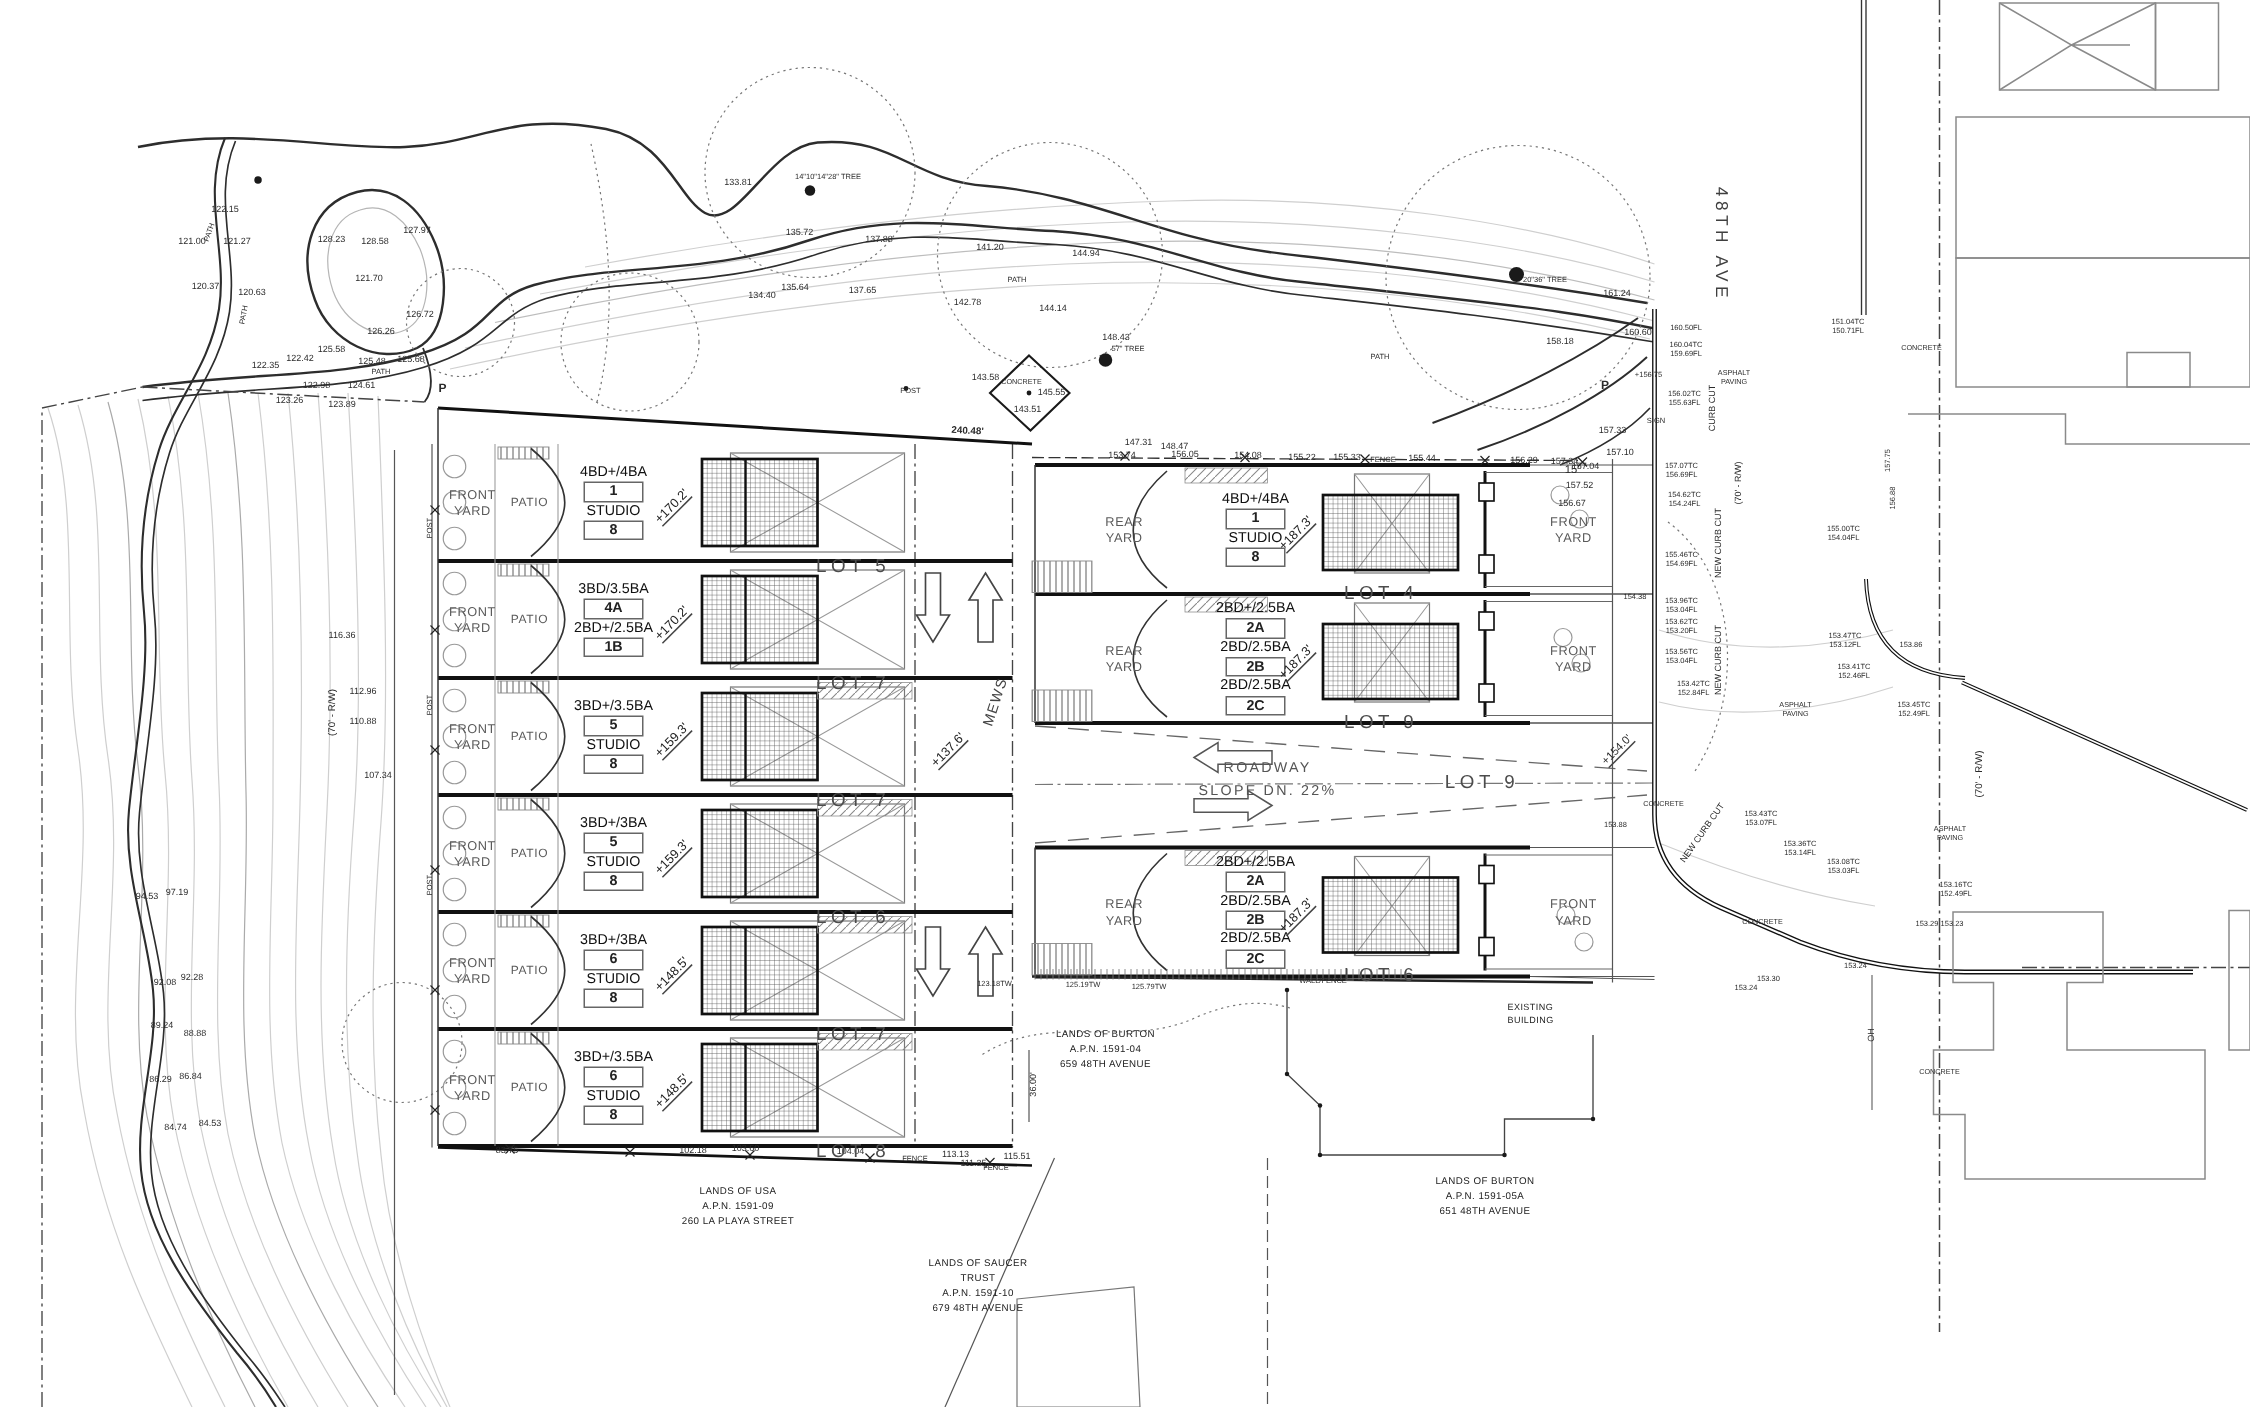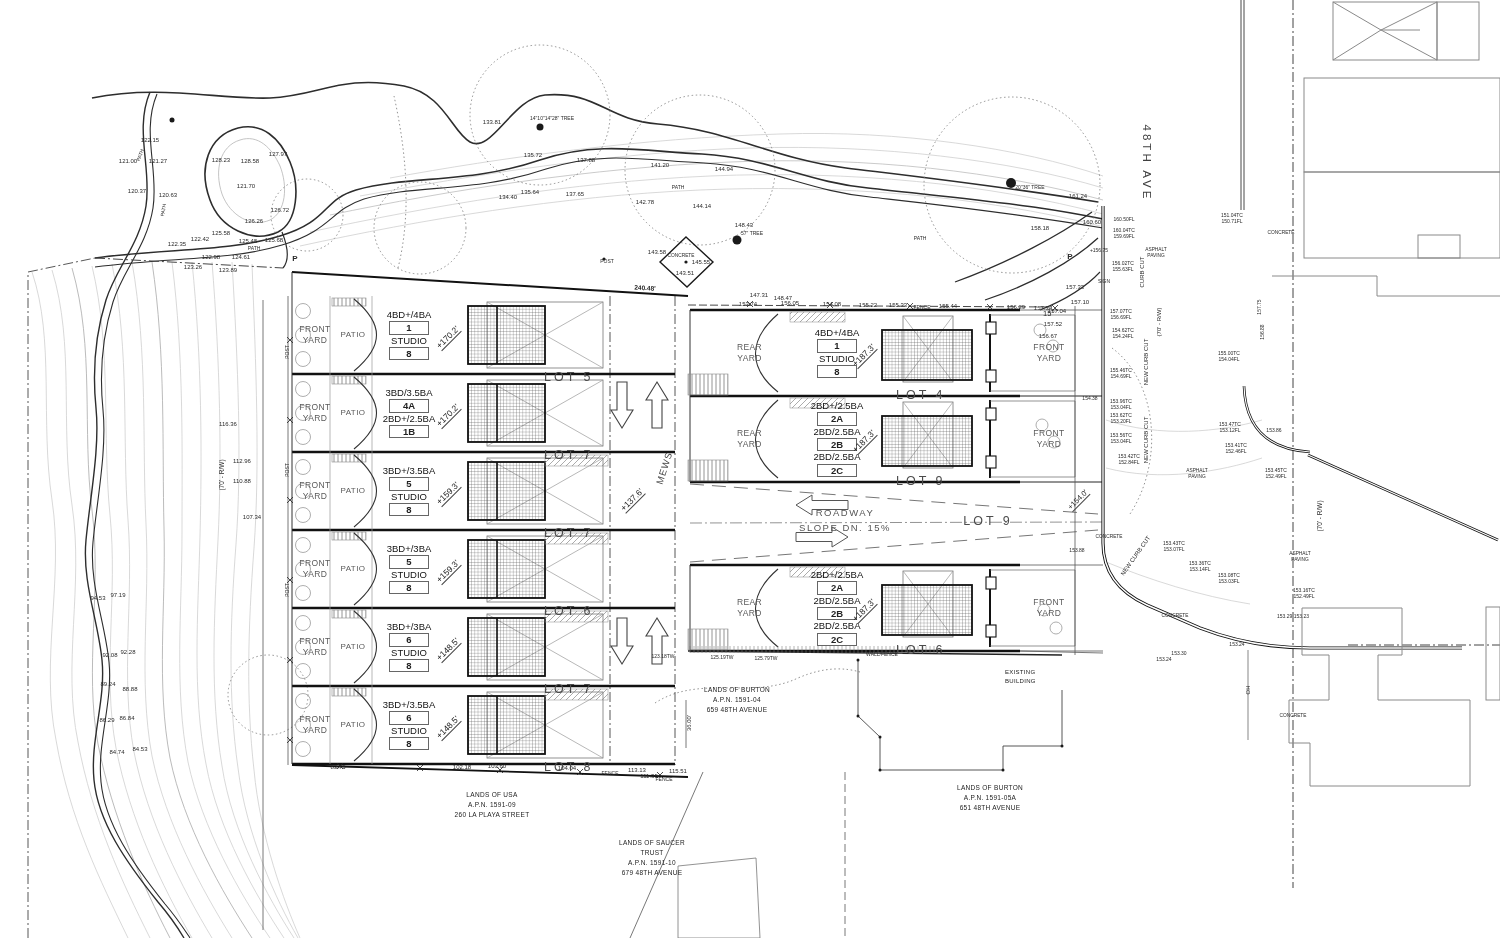--- a/index.html
+++ b/index.html
@@ -602,21 +602,21 @@
         <div class="nb">2B</div>
         <div class="u">2BD/2.5BA</div>
         <div class="nb">2C</div>
       </div>
       <div class="elev">+187.3'</div>
       <div class="lot-tag">LOT 6</div>
       <div class="yard front"><span>FRONT</span><br><span>YARD</span></div>
     </div>
   </div>
 
-<div class="roadway-lbl" style="left:845px;top:520px;"><span>ROADWAY</span><br><span>SLOPE DN. 15%</span></div>
+<div class="roadway-lbl" style="left:845px;top:520px;"><span>ROADWAY</span><br><span>SLOPE DN. 22%</span></div>
 <div class="lot3-tag" style="left:988px;top:521px;">LOT 9</div>
 
 <div class="mews" style="left:664px;top:468px;">MEWS</div>
 <div class="mews-elev" style="left:632px;top:500px;">+137.6'</div>
 
 <div class="avenue" style="left:1147px;top:163px;">48TH AVE</div>
 
 <div class="parcel" style="left:492px;top:790px;">
   <span>LANDS OF USA</span><br>
   <span>A.P.N. 1591-09</span><br>

